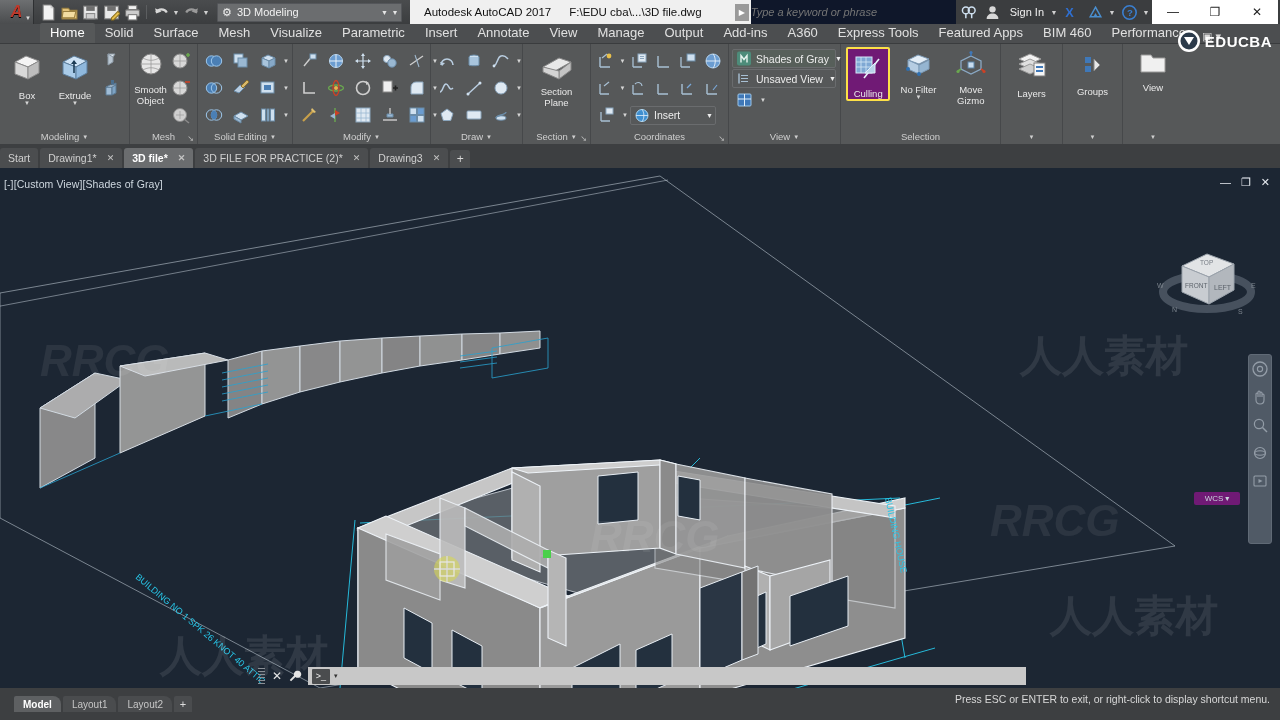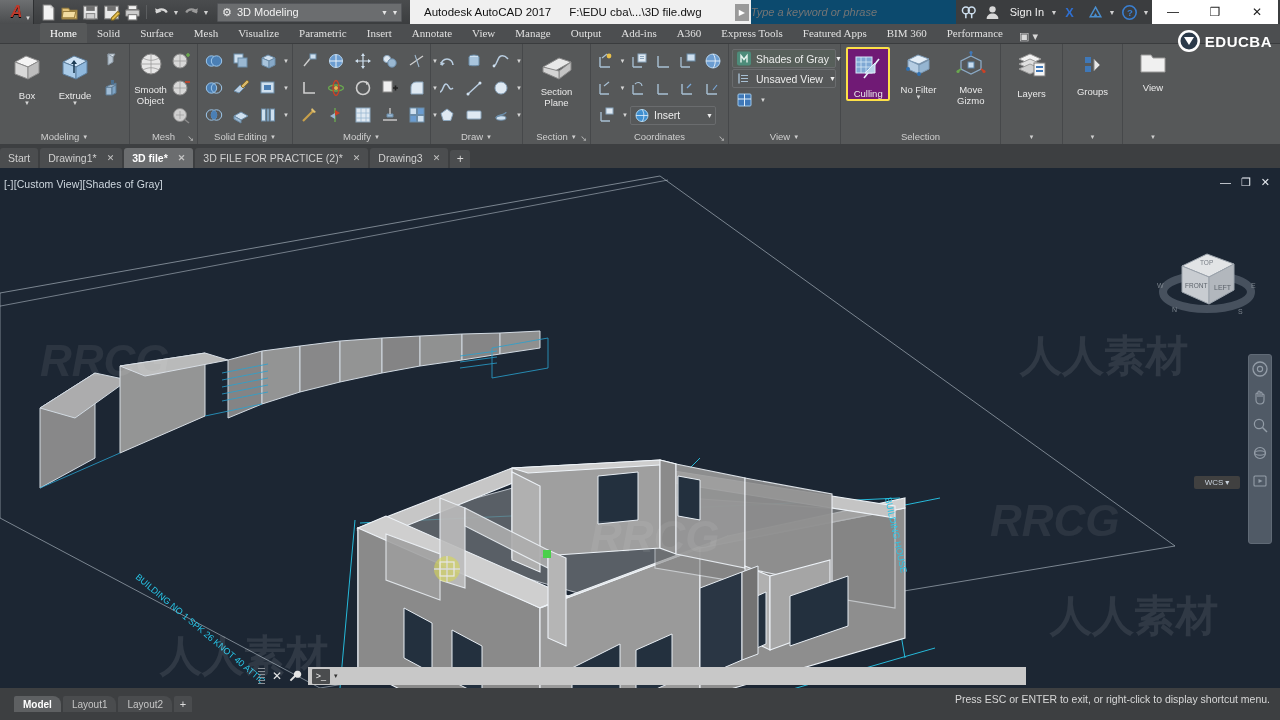--- a/index.html
+++ b/index.html
@@ -49,43 +49,43 @@
     position:relative;
   }
   .searchwrap {
     position:absolute; right:0px; top:0; height:24px; display:flex; align-items:center;
   }
   .searchgo {
     width:14px; height:17px; background:#9a9a9a; color:#fff; font-size:8px;
     display:flex; align-items:center; justify-content:center; margin-right:2px;
   }
   .searchinput {
-    width:205px; height:24px; border:none; background:#0c4a6e;
+    width:205px; height:24px; border:none; background:#0f172a;
     font-family:"Liberation Sans", sans-serif; font-size:11px; font-style:italic;
     color:#9a9a9a; outline:none;
   }
   .titleright {
     display:flex; align-items:center; height:24px; background:#3b3d3f;
     padding:0 2px; gap:2px;
   }
   .tricon { width:22px;height:20px; display:flex;align-items:center;justify-content:center; color:#e8e8e8; font-size:12px;}
   .signin { color:#f0f0f0; font-size:11px; padding:0 4px; }
   .wbtns { display:flex; align-items:center; height:24px; background:#fff; }
   .wbtn { width:42px; height:24px; display:flex; align-items:center; justify-content:center;
           color:#222; font-size:12px; }
 
   
   .ribtabs {
     position:absolute; left:0; top:24px; width:1280px; height:20px;
     background:#4c4e50; display:flex; align-items:flex-end;
     border-bottom:1px solid #3a3c3e;
   }
   .ribtab {
-    padding:2px 10px 3px 10px; font-size:11px; color:#e0e0e0; height:20px;
-    display:flex; align-items:center; white-space:nowrap;font-family:Liberation Serif, serif;
+    padding:2px 10px 3px 10px; font-size:13px; color:#e0e0e0; height:20px;
+    display:flex; align-items:center; white-space:nowrap;
   }
   .ribtab.active { background:#565859; color:#fff; border-radius:2px 2px 0 0; }
   .ribtab-spacer { flex:1; }
   .camicon { color:#d8d8d8; font-size:11px; padding:0 6px; }
 
   
   .ribbon {
     position:absolute; left:0; top:44px; width:1280px; height:100px;
     background:#565859; display:flex; align-items:stretch;
   }
@@ -152,22 +152,22 @@
   .vplabel {
     position:absolute; left:4px; top:10px; color:#cfd8e0; font-size:10.5px;
     letter-spacing:0.1px; z-index:30;
   }
   .vpwinbtns {
     position:absolute; right:10px; top:8px; display:flex; gap:10px; z-index:30;
     color:#e6eaf0; font-size:11px;
   }
   .viewcube { position:absolute; right:18px; top:62px; width:110px; height:100px; z-index:30;}
   .wcsbtn {
-    position:absolute; right:40px; top:308px; width:46px; height:13px;
-    background:#404040; border-radius:2px; color:#c9d2dc; font-size:8px;
+    position:absolute; right:40px; top:324px; width:46px; height:13px;
+    background:#701a75; border-radius:2px; color:#c9d2dc; font-size:8px;
     display:flex; align-items:center; justify-content:center; gap:2px; z-index:30;
   }
   .navbar {
     position:absolute; right:8px; top:186px; width:24px; height:190px;
     background:#5a6470; border:1px solid #6d7682; border-radius:3px; z-index:30;
     display:flex; flex-direction:column; align-items:center; padding-top:6px; gap:12px;
     opacity:.85;
   }
   .navbar .nb { width:16px; height:16px; opacity:.75; }
 
@@ -342,21 +342,21 @@
     <div class="ribtab">Parametric</div>
     <div class="ribtab">Insert</div>
     <div class="ribtab">Annotate</div>
     <div class="ribtab">View</div>
     <div class="ribtab">Manage</div>
     <div class="ribtab">Output</div>
     <div class="ribtab">Add-ins</div>
     <div class="ribtab">A360</div>
     <div class="ribtab">Express Tools</div>
     <div class="ribtab">Featured Apps</div>
-    <div class="ribtab">BIM 360</div>
+    <div class="ribtab">BIM 460</div>
     <div class="ribtab">Performance</div>
     <div class="camicon">▣ ▾</div>
     <div class="ribtab-spacer"></div>
   </div>
 
   <div class="ribbon">
 
     <div class="panel" style="width:130px">
       <div class="panel-body">
         <div class="bigbtn">

